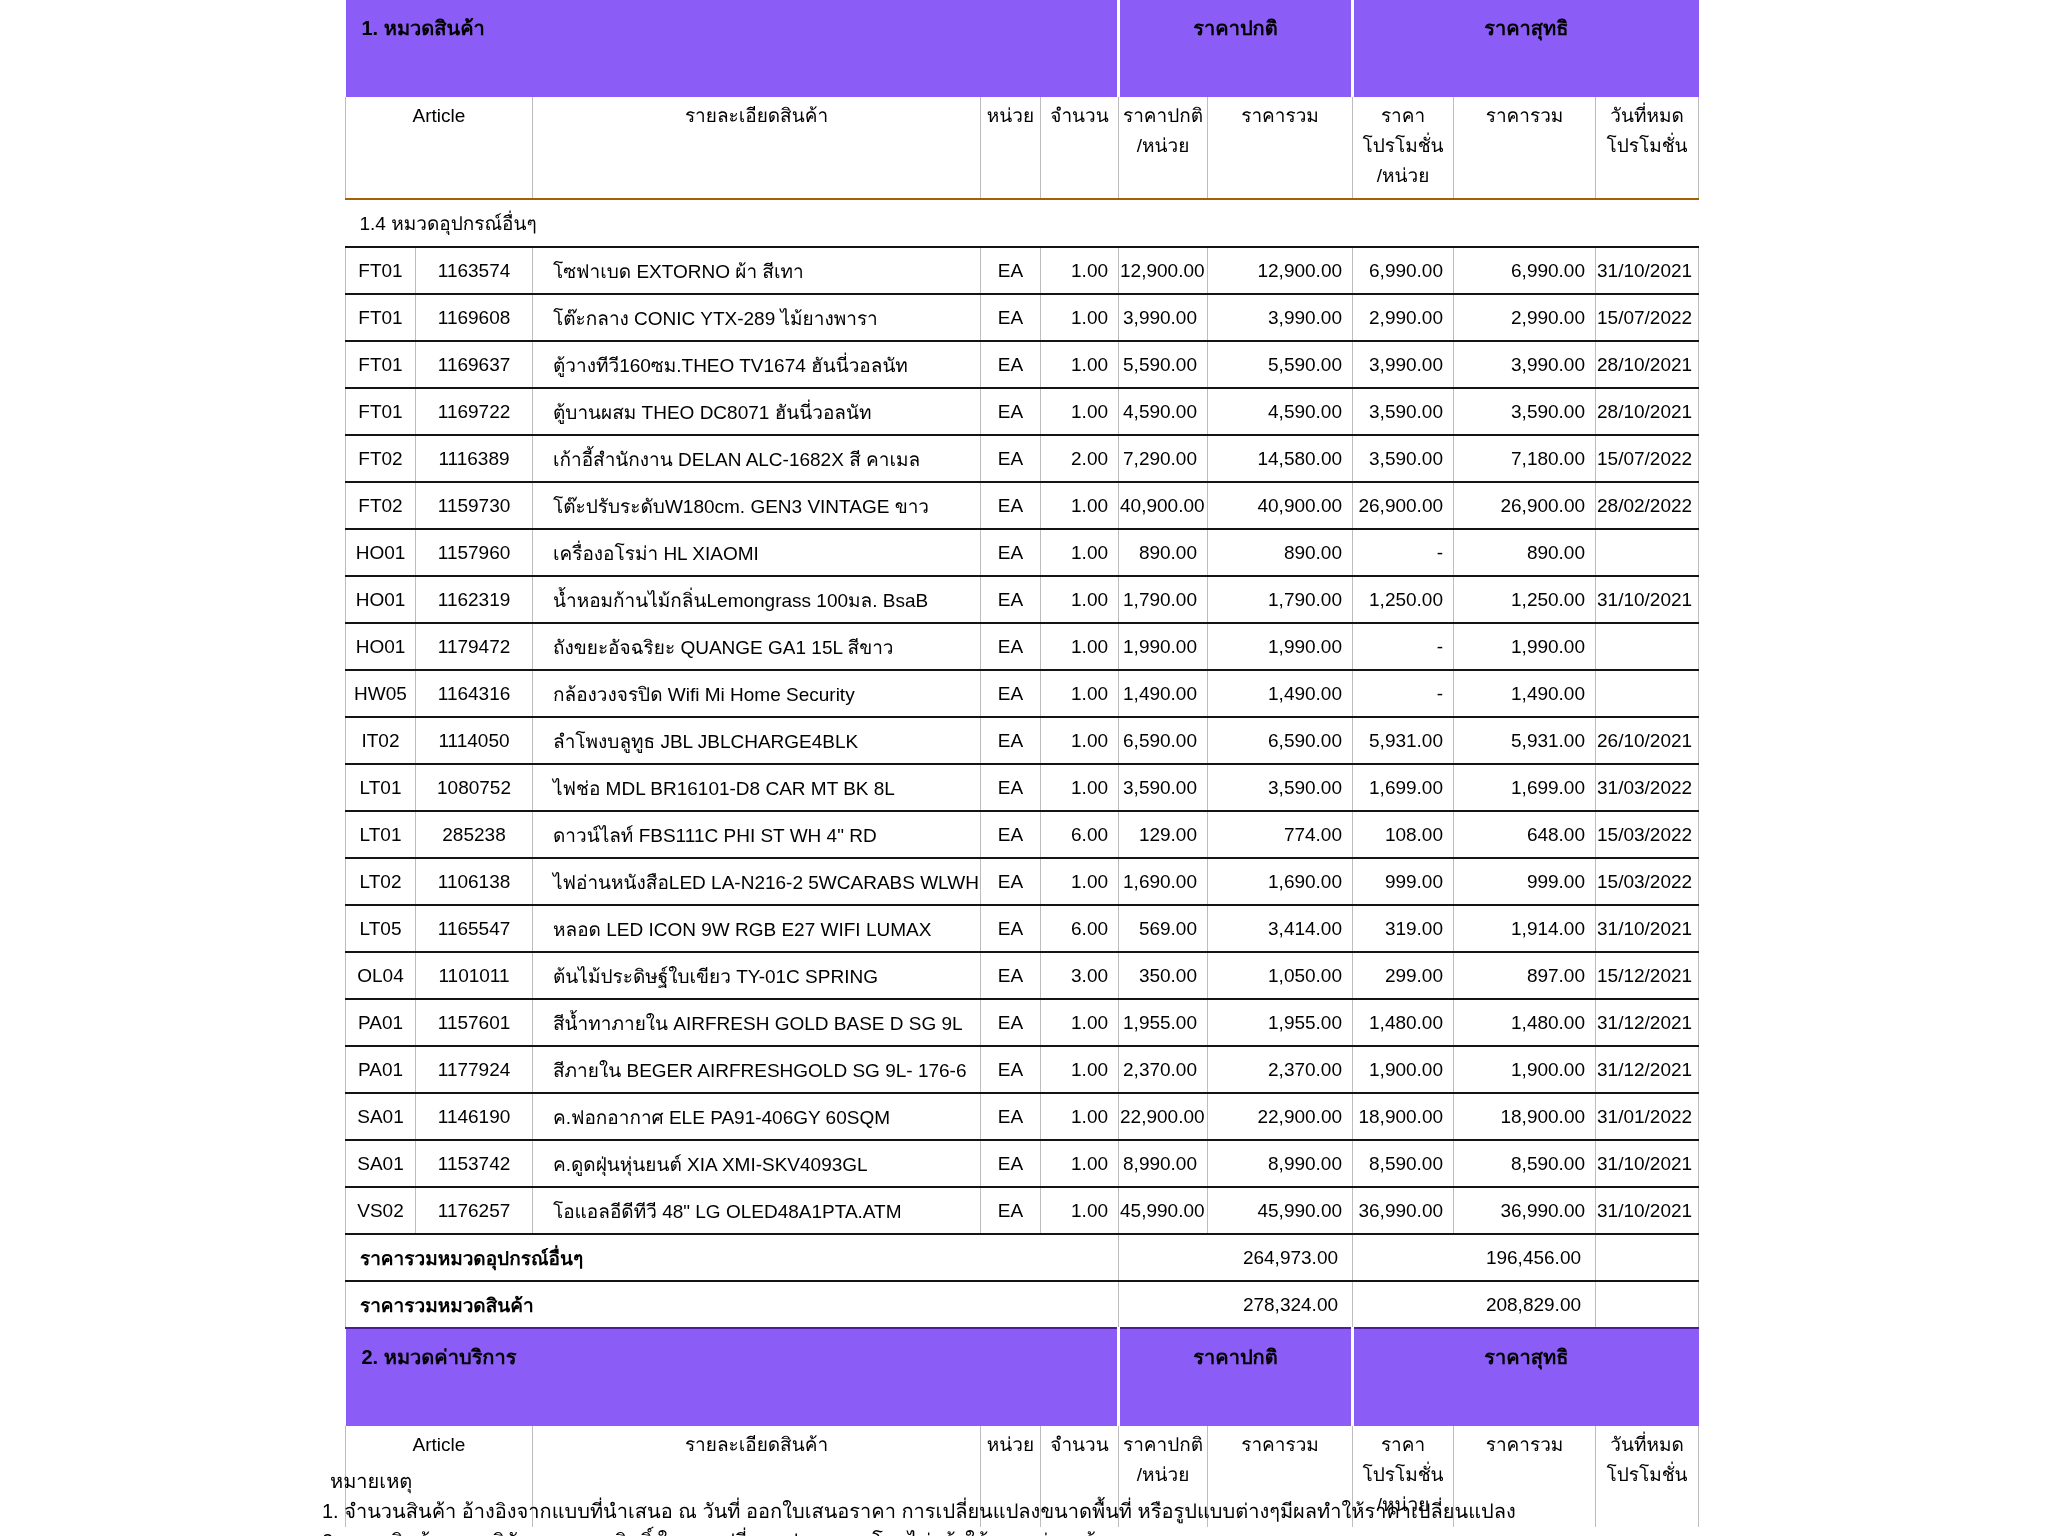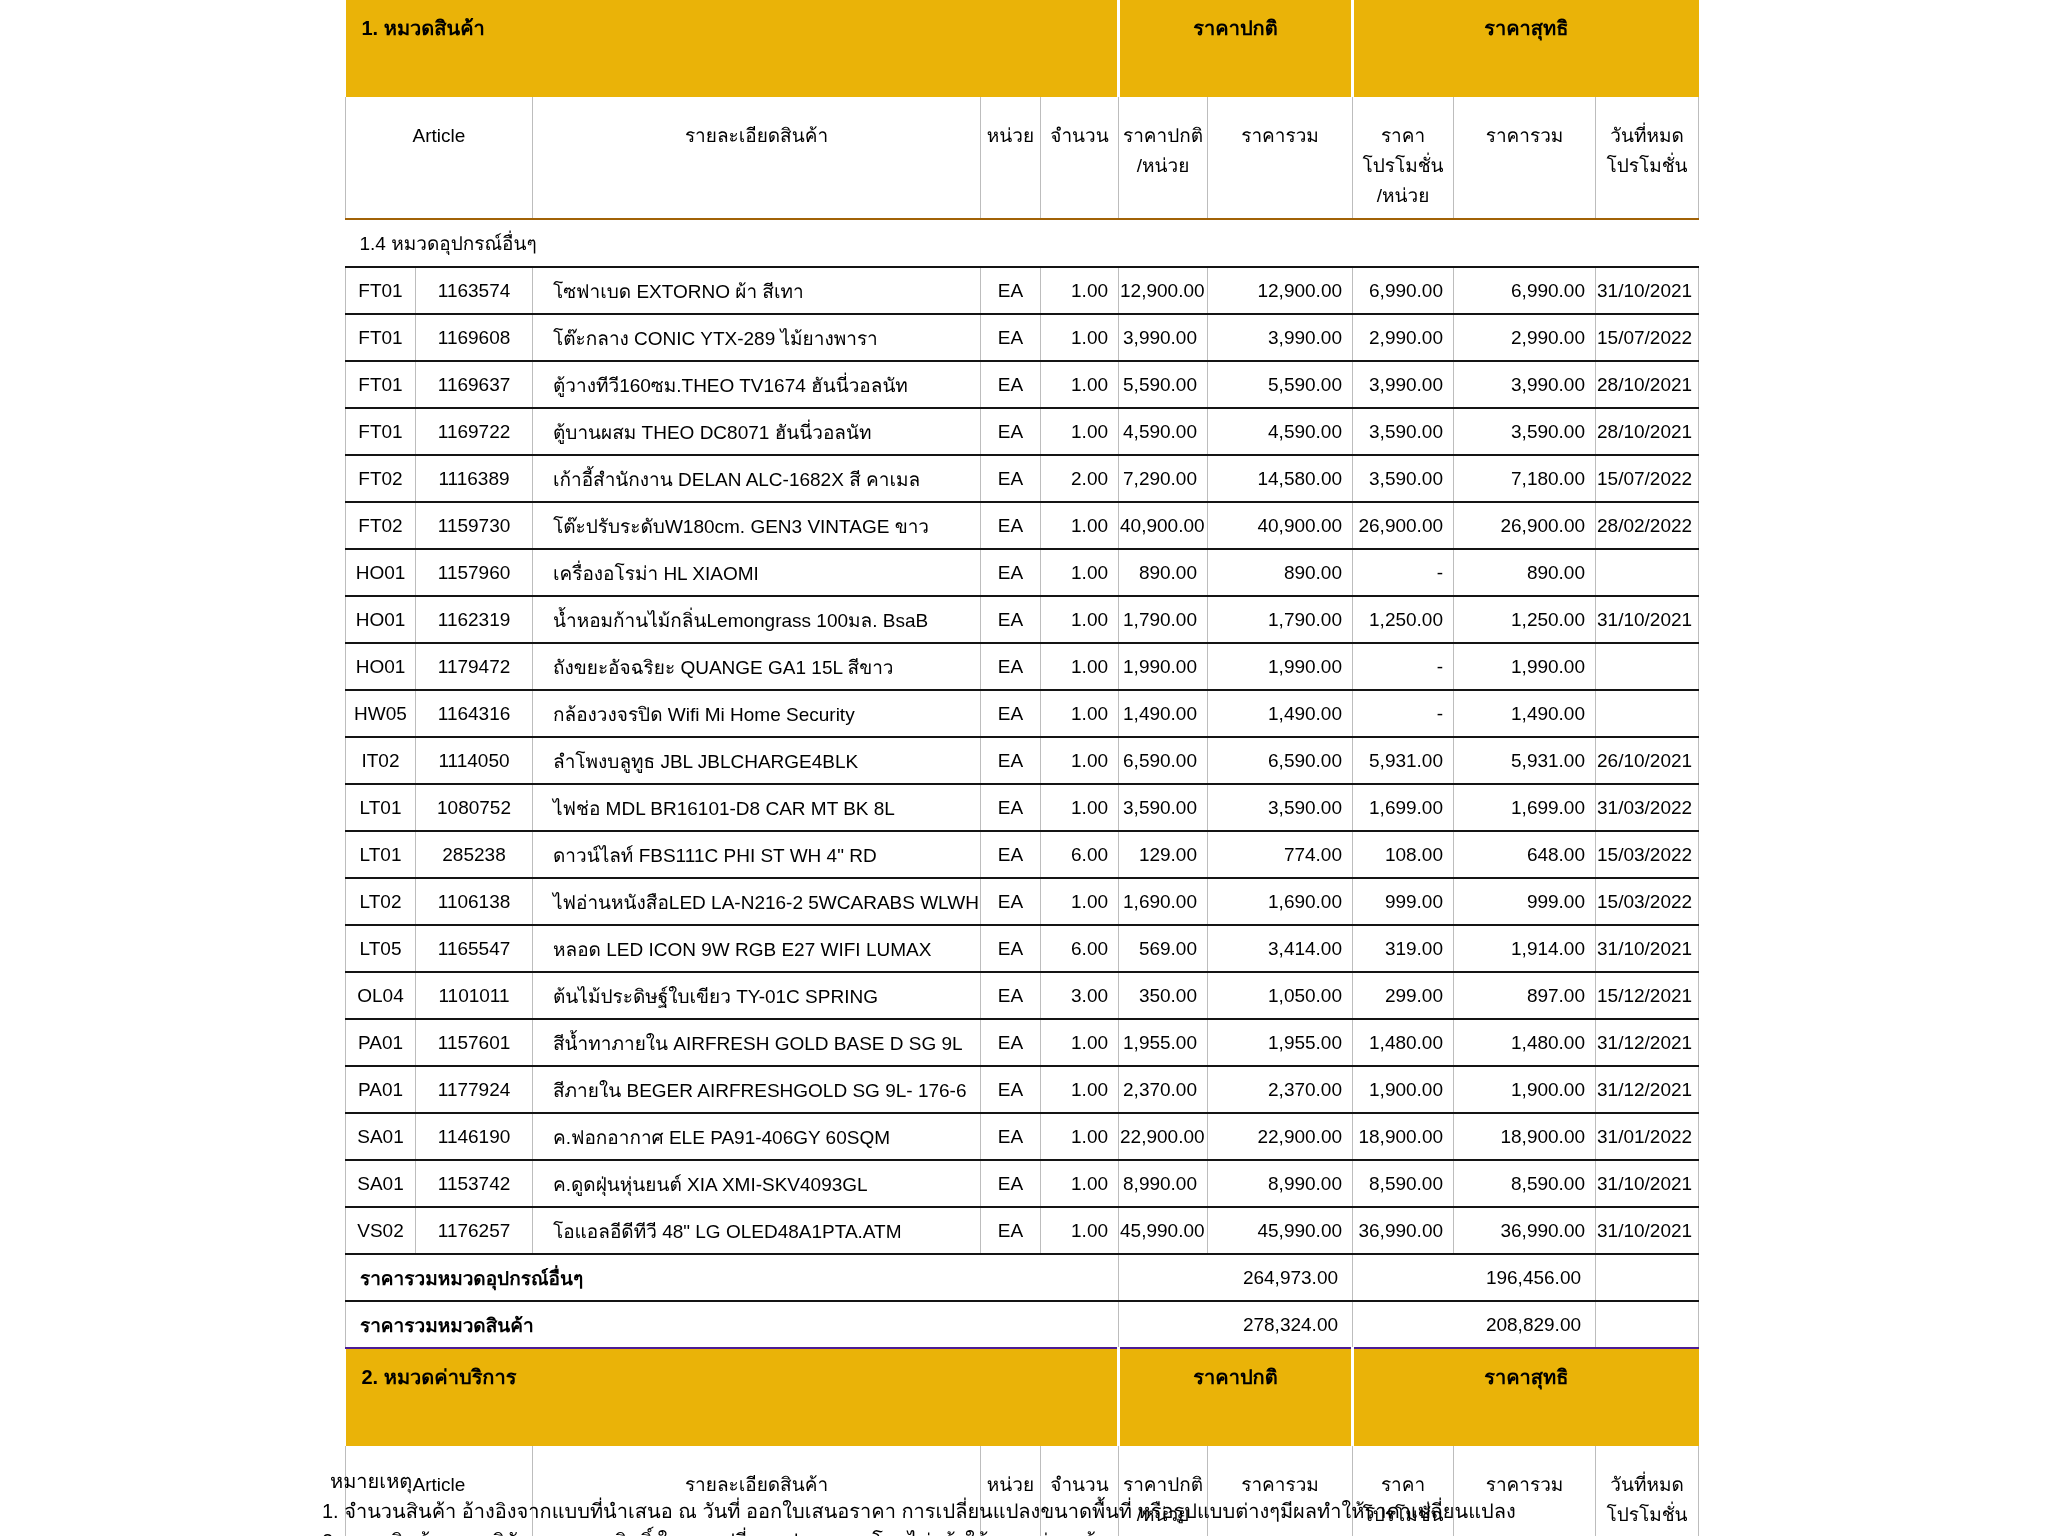--- a/index.html
+++ b/index.html
@@ -6,28 +6,28 @@
   body{
     width:2048px;height:1536px;position:relative;overflow:hidden;
     background:#ffffff;color:#000;
     font-family:"Liberation Sans","DejaVu Sans",sans-serif;
   }
   .sheet{position:absolute;left:345px;top:0;}
   table.quote{border-collapse:collapse;table-layout:fixed;width:1353px;font-size:19px;}
   td{overflow:hidden;}
 
   
-  tr.band td{background:#eab308;height:84px;vertical-align:top;padding-top:12px;
+  tr.band td{background:#8b5cf6;height:84px;vertical-align:top;padding-top:12px;
              font-weight:bold;font-size:20px;border:0;}
   tr.band td.title{text-align:left;padding-left:16px;}
   tr.band td.group{text-align:center;border-left:3px solid #ffffff;}
   tr.band.b2 td{border-top:2px solid #4c1d95;margin-left:20px;}
 
   
-  tr.head td{height:96px;vertical-align:top;padding-top:24px;text-align:center;
+  tr.head td{height:96px;vertical-align:top;padding-top:4px;text-align:center;
              white-space:pre-line;line-height:30px;
              border-left:1px solid #bdbdbd;border-right:1px solid #bdbdbd;}
 
   
   tr.sec td{height:44px;font-weight:normal;text-align:left;padding-left:14px;
             border-top:2px solid #a16207;border-bottom:2px solid #141414;}
 
   
   tbody.data td{height:43px;vertical-align:middle;
                 border-left:1px solid #bdbdbd;border-right:1px solid #bdbdbd;

